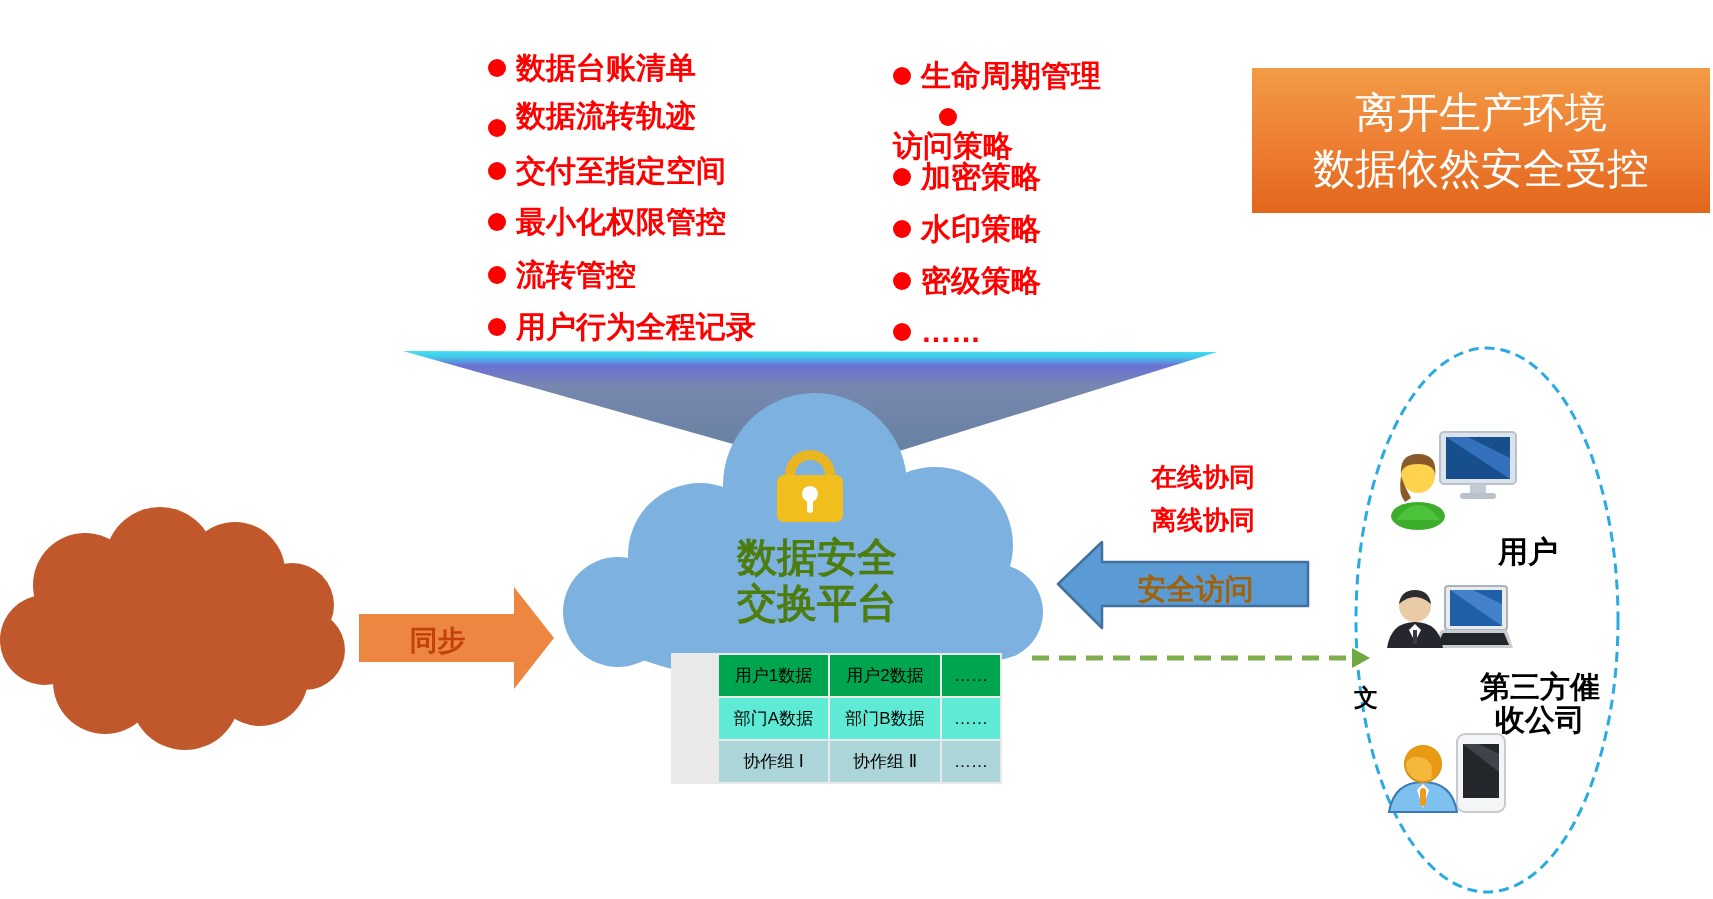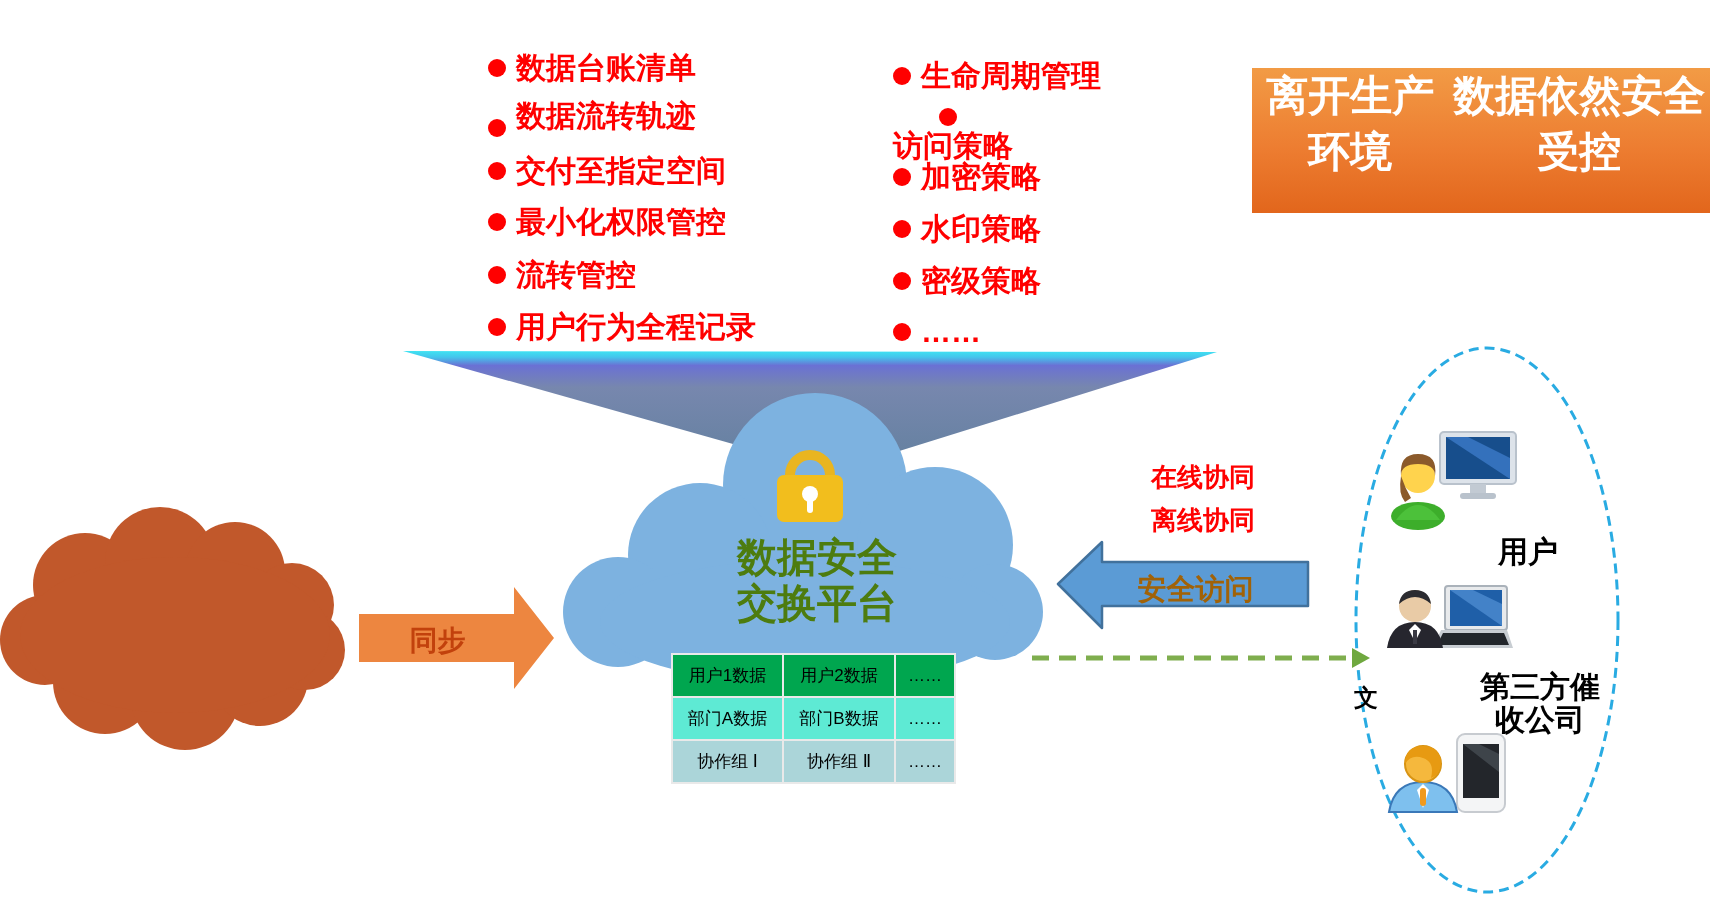--- a/index.html
+++ b/index.html
@@ -8,33 +8,33 @@
     font-family:"Liberation Sans","DejaVu Sans",sans-serif;
   }
   .abs{position:absolute;}
   
   .red-item{position:absolute;display:flex;align-items:center;height:36px;color:#FF0000;
     font-size:30px;font-weight:bold;white-space:nowrap;margin-top:24px;}
   .red-item .dot{width:18px;height:18px;border-radius:50%;background:#FF0000;margin-right:10px;flex:0 0 auto;}
   
   .banner{left:1252px;top:68px;width:458px;height:145px;
     background:linear-gradient(180deg,#F29B45 0%,#ED7D31 55%,#E2661C 100%);
-    color:#ffffff;font-weight:bold;font-size:42px;line-height:56px;text-align:center;
-    display:flex;justify-content:center;}
+    color:#ffffff;font-weight:normal;font-size:42px;line-height:56px;text-align:center;
+    display:flex;flex-direction:column;justify-content:center;}
   
   .prod-label{left:35px;top:612px;width:270px;text-align:center;color:#fff;font-weight:bold;
     font-size:42px;letter-spacing:2px;}
   .sync-label{left:380px;top:622px;width:115px;text-align:center;color:#c2410c;font-weight:bold;font-size:28px;}
   .cloud-title{left:677px;top:534px;width:280px;text-align:center;color:#4d7c0f;font-weight:bold;
     font-size:40px;line-height:46px;}
   .access-label{left:1128px;top:570px;width:135px;text-align:center;color:#a16207;font-weight:bold;font-size:29px;}
   .collab{position:absolute;color:#FF0000;font-weight:bold;font-size:26px;white-space:nowrap;}
   
   .dtable{left:671px;top:653px;display:grid;grid-template-columns:109px 110px 58px;
-    grid-auto-rows:41px;background:#e9e9e9;border:2px solid #e9e9e9;gap:2px;}
+    grid-auto-rows:41px;background:#e9e9e9;border:2px solid #e9e9e9;gap:2px;padding-left:46px;}
   .dtable .cell{display:flex;align-items:center;justify-content:center;
     font-size:17px;color:#000;white-space:nowrap;}
   .dtable .r0{background:#00A64F;}
   .dtable .r1{background:#5eead4;}
   .dtable .r2{background:#ABD5D9;}
   
   .user-label{left:1498px;top:532px;width:110px;color:#000;font-weight:bold;font-size:30px;}
   .tp-label{left:1455px;top:670px;width:170px;text-align:center;color:#000;font-weight:bold;
     font-size:30px;line-height:33px;}
   .stray{left:1354px;top:682px;color:#000;font-size:24px;font-weight:bold;}

